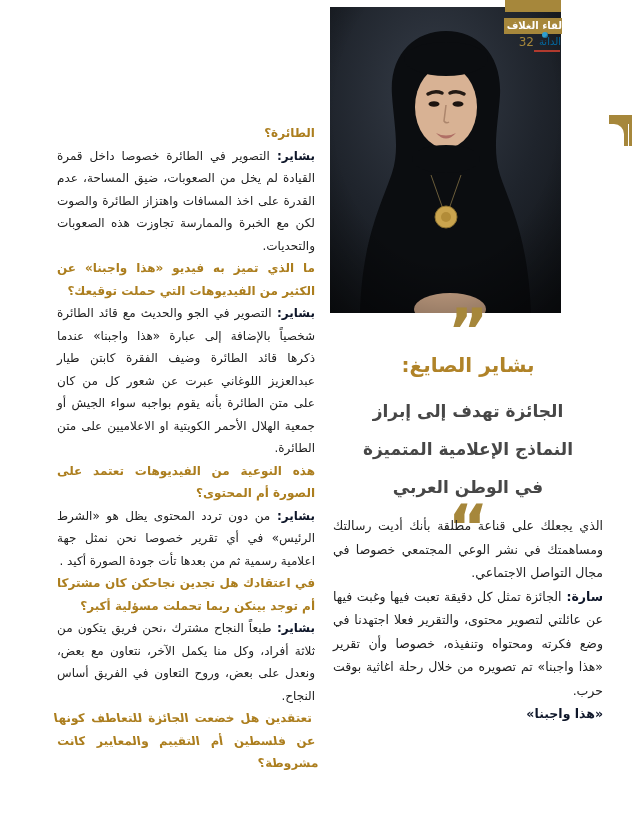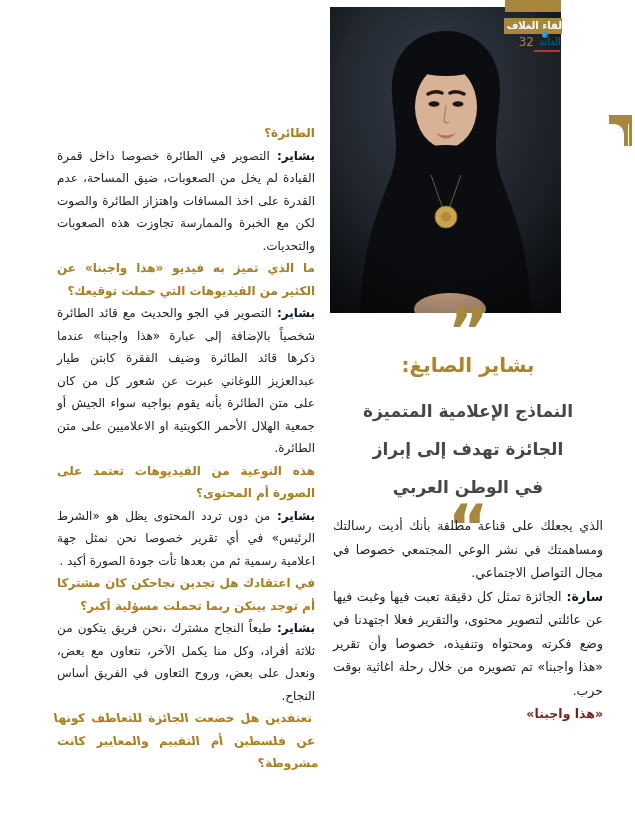--- a/index.html
+++ b/index.html
@@ -34,21 +34,21 @@
   .qmark.open{margin-top:2px;}
   .quote-name{color:#b08328;font-weight:bold;font-size:20px;line-height:30px;margin:2px 0 12px 0;}
   .quote-line{color:#474747;font-weight:600;font-size:17px;line-height:38px;display:block;}
   
   .col{position:absolute;text-align:justify;color:#222222;}
   .col p{margin:0;padding:0;}
   .left-col{left:57px;top:122px;width:258px;font-size:12px;line-height:22.5px;}
   .right-col{left:333px;top:514px;width:270px;font-size:12.5px;line-height:23.5px;}
   .question, .question_slanted{color:#ac7e1e;font-weight:bold;}
   .question_slanted{transform:skewX(8deg);}
-  .subheading{color:#7f1d1d;font-weight:bold;}
+  .subheading{color:#0f172a;font-weight:bold;}
   .speaker{color:#0f172a;font-weight:bold;}
 </style>
 </head>
 <body>
 
 <div class="page">
 
   <div class="photo">
     <svg viewBox="0 0 231 306" xmlns="http://www.w3.org/2000/svg">
       <defs>
@@ -99,22 +99,22 @@
   </div>
 
   <div class="decor">
     <span class="notch"></span>
     <span class="slit"></span>
   </div>
 
   <div class="pull-quote">
     <div class="qmark close">”</div>
     <div class="quote-name">بشاير الصايغ:</div>
+    <span class="quote-line">الجائزة تهدف إلى إبراز</span>
     <span class="quote-line">النماذج الإعلامية المتميزة</span>
-    <span class="quote-line">الجائزة تهدف إلى إبراز</span>
     <span class="quote-line">في الوطن العربي</span>
     <div class="qmark open">“</div>
   </div>
 
   <div class="col left-col">
       <p class="question">الطائرة؟</p>
       <p class="answer"><span class="speaker">بشاير: </span>التصوير في الطائرة خصوصا داخل قمرة القيادة لم يخل من الصعوبات، ضيق المساحة، عدم القدرة على اخذ المسافات واهتزاز الطائرة والصوت لكن مع الخبرة والممارسة تجاوزت هذه الصعوبات والتحديات.</p>
       <p class="question">ما الذي تميز به فيديو «هذا واجبنا» عن الكثير من الفيديوهات التي حملت توقيعك؟</p>
       <p class="answer"><span class="speaker">بشاير: </span>التصوير في الجو والحديث مع قائد الطائرة شخصياً بالإضافة إلى عبارة «هذا واجبنا» عندما ذكرها قائد الطائرة وضيف الفقرة كابتن طيار عبدالعزيز اللوغاني عبرت عن شعور كل من كان على متن الطائرة بأنه يقوم بواجبه سواء الجيش أو جمعية الهلال الأحمر الكويتية او الاعلاميين على متن الطائرة.</p>
       <p class="question">هذه النوعية من الفيديوهات تعتمد على الصورة أم المحتوى؟</p>

